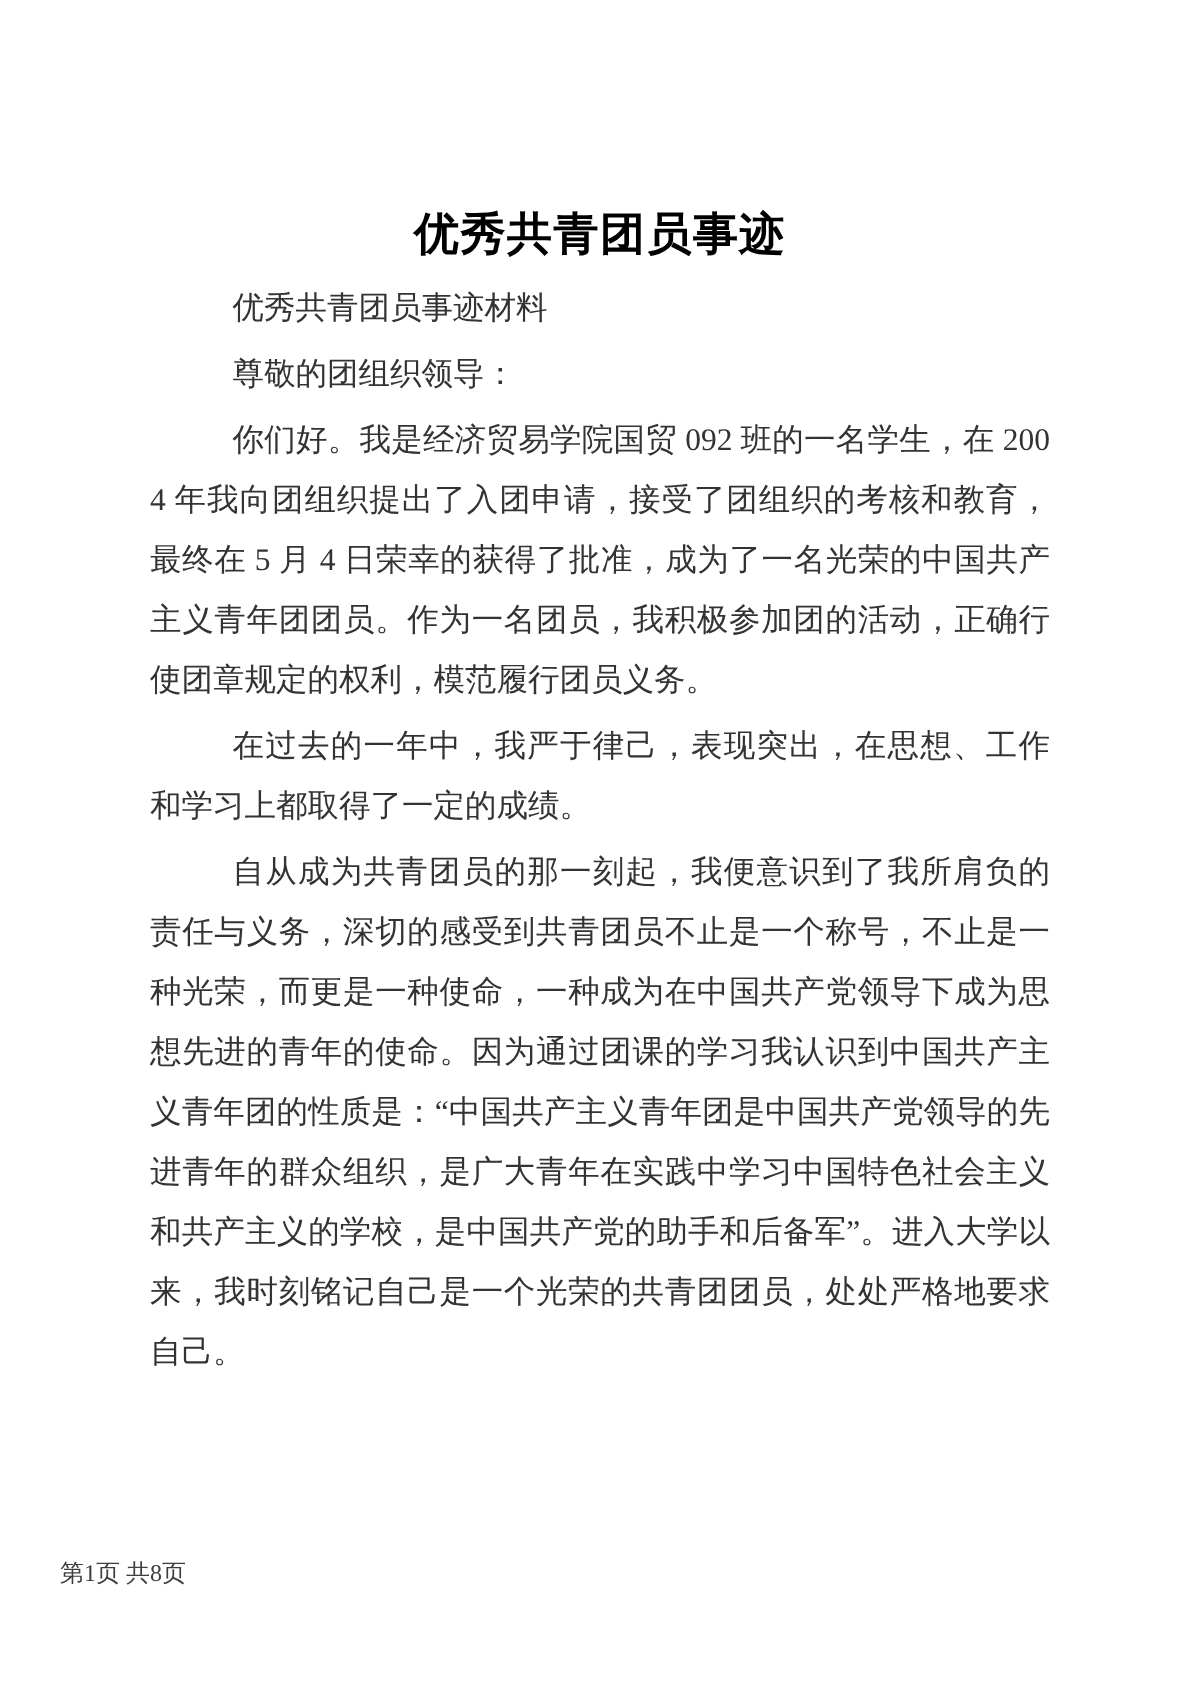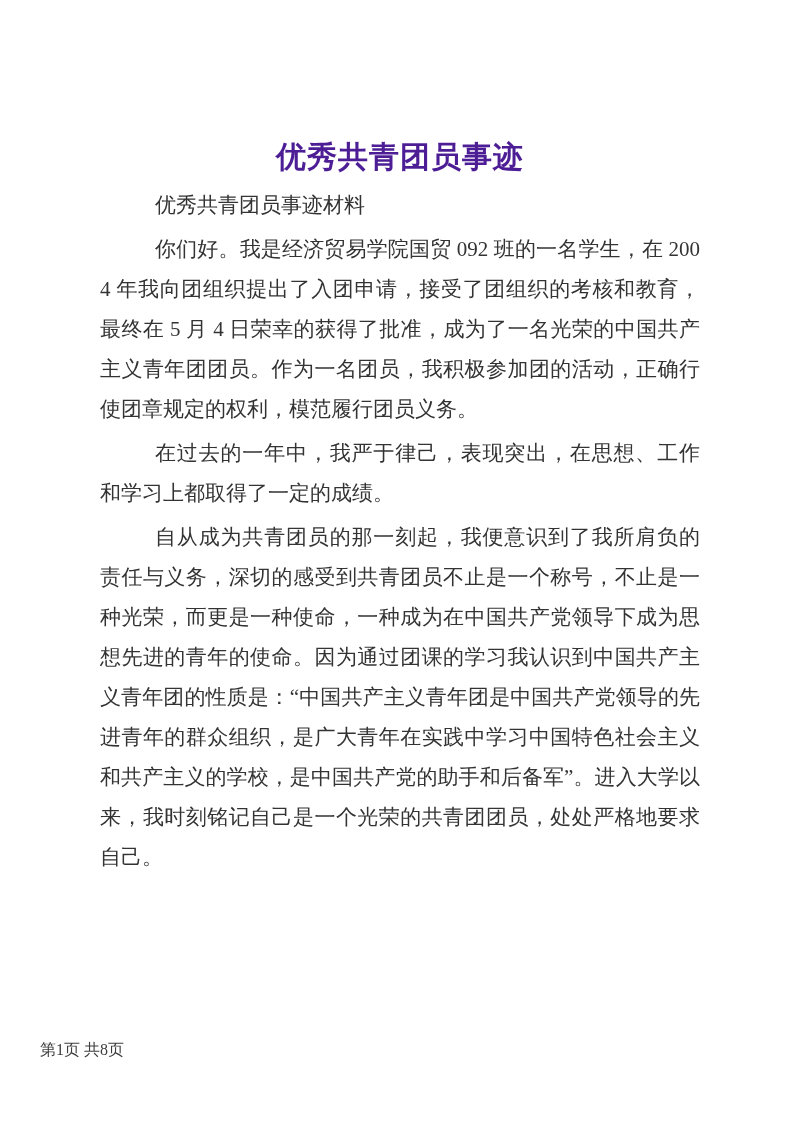--- a/index.html
+++ b/index.html
@@ -18,21 +18,21 @@
     padding: 0 96px;
     font-family: "Liberation Serif", "DejaVu Serif", serif;
     color: #333333;
   }
   .doc-title {
     margin: 134px 0 0 0;
     font-size: 30px;
     line-height: 46px;
     font-weight: 700;
     text-align: center;
-    color: #4c1d95;
+    color: #000000;
     letter-spacing: 1px;
   }
   .doc-body {
     margin-top: 5px;
   }
   .para {
     margin: 4px;
     font-size: 21px;
     line-height: 40px;
     text-align: justify;
@@ -53,20 +53,21 @@
   }
 </style>
 </head>
 <body>
 
 <div class="page">
   <h1 class="doc-title">优秀共青团员事迹</h1>
 
   <div class="doc-body">
       <p class="para">优秀共青团员事迹材料</p>
+      <p class="para">尊敬的团组织领导：</p>
       <p class="para">你们好。我是经济贸易学院国贸 092 班的一名学生，在 2004 年我向团组织提出了入团申请，接受了团组织的考核和教育，最终在 5 月 4 日荣幸的获得了批准，成为了一名光荣的中国共产主义青年团团员。作为一名团员，我积极参加团的活动，正确行使团章规定的权利，模范履行团员义务。</p>
       <p class="para">在过去的一年中，我严于律己，表现突出，在思想、工作和学习上都取得了一定的成绩。</p>
       <p class="para">自从成为共青团员的那一刻起，我便意识到了我所肩负的责任与义务，深切的感受到共青团员不止是一个称号，不止是一种光荣，而更是一种使命，一种成为在中国共产党领导下成为思想先进的青年的使命。因为通过团课的学习我认识到中国共产主义青年团的性质是：“中国共产主义青年团是中国共产党领导的先进青年的群众组织，是广大青年在实践中学习中国特色社会主义和共产主义的学校，是中国共产党的助手和后备军”。进入大学以来，我时刻铭记自己是一个光荣的共青团团员，处处严格地要求自己。</p>
     </div>
 
   <div class="page-footer">
     <span>第1页 共8页</span>
   </div>
 </div>
 

